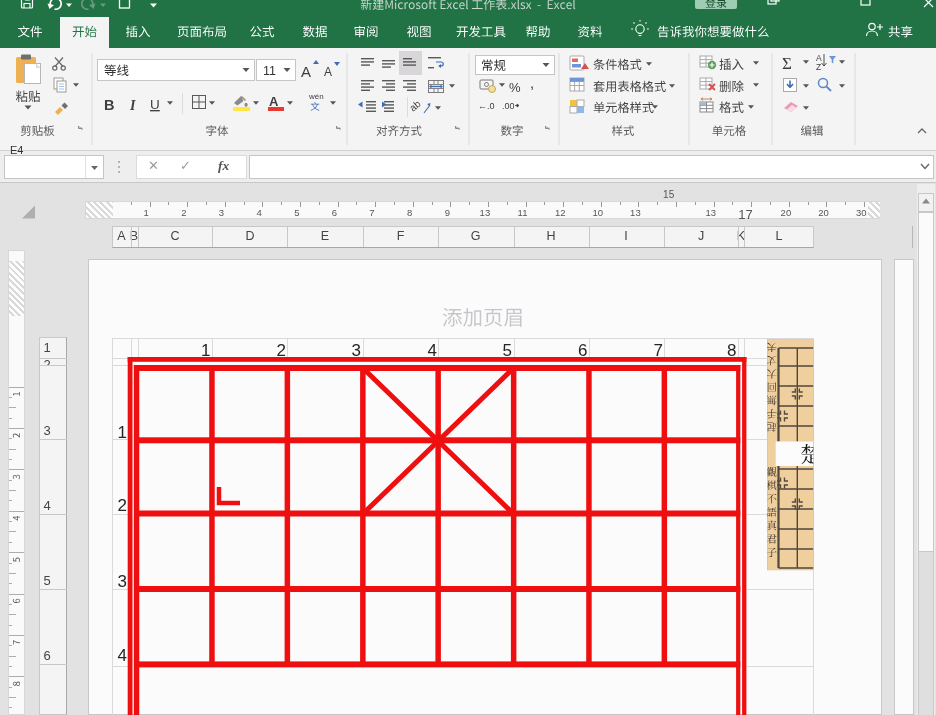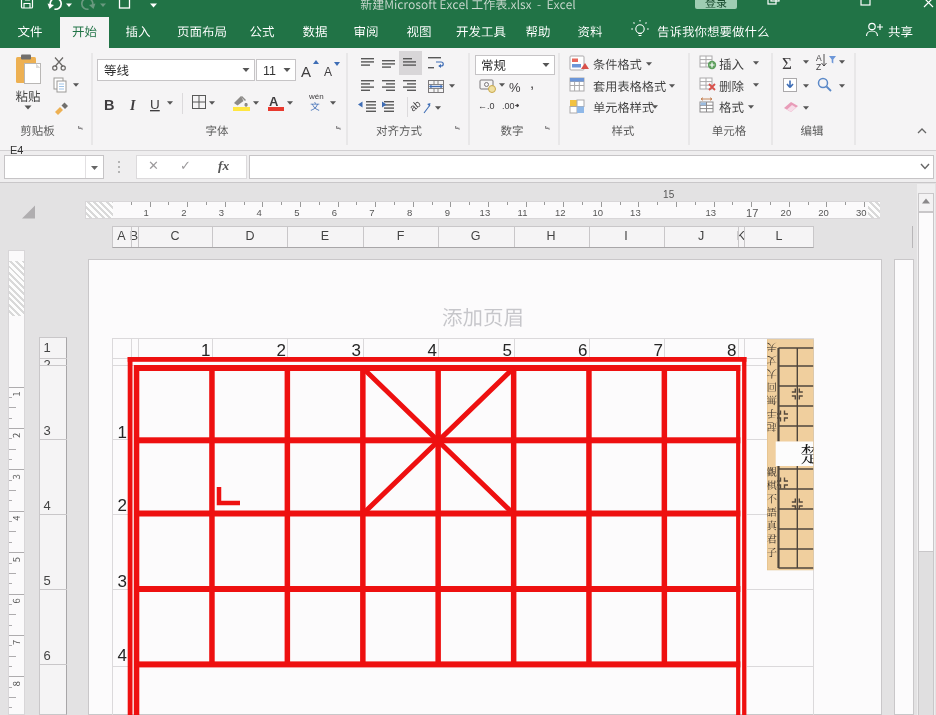--- a/index.html
+++ b/index.html
@@ -97,21 +97,21 @@
 <div class="abs" style="left:362.0px;top:206.5px;width:20px;text-align:center;font-size:9.5px;color:#555">7</div>
 <div class="abs" style="left:399.6px;top:206.5px;width:20px;text-align:center;font-size:9.5px;color:#555">8</div>
 <div class="abs" style="left:437.3px;top:206.5px;width:20px;text-align:center;font-size:9.5px;color:#555">9</div>
 <div class="abs" style="left:474.9px;top:206.5px;width:20px;text-align:center;font-size:9.5px;color:#555">13</div>
 <div class="abs" style="left:512.5px;top:206.5px;width:20px;text-align:center;font-size:9.5px;color:#555">11</div>
 <div class="abs" style="left:550.2px;top:206.5px;width:20px;text-align:center;font-size:9.5px;color:#555">12</div>
 <div class="abs" style="left:587.8px;top:206.5px;width:20px;text-align:center;font-size:9.5px;color:#555">10</div>
 <div class="abs" style="left:625.4px;top:206.5px;width:20px;text-align:center;font-size:9.5px;color:#555">13</div>
 <div class="abs" style="left:663.1px;top:189px;width:20px;font-size:10px;color:#555">15</div>
 <div class="abs" style="left:700.7px;top:206.5px;width:20px;text-align:center;font-size:9.5px;color:#555">13</div>
-<div class="abs" style="left:738.3px;top:206.5px;width:20px;text-align:right;font-size:11px;color:#555">17</div>
+<div class="abs" style="left:738.3px;top:206.5px;width:20px;text-align:left;font-size:13px;color:#555">17</div>
 <div class="abs" style="left:775.9px;top:206.5px;width:20px;text-align:center;font-size:9.5px;color:#555">20</div>
 <div class="abs" style="left:813.6px;top:206.5px;width:20px;text-align:center;font-size:9.5px;color:#555">20</div>
 <div class="abs" style="left:851.2px;top:206.5px;width:20px;text-align:center;font-size:9.5px;color:#555">30</div>
 <div class="abs" style="left:130.8px;top:202px;width:1px;height:3px;background:#999"></div>
 <div class="abs" style="left:149.6px;top:202px;width:1px;height:5px;background:#999"></div>
 <div class="abs" style="left:168.4px;top:202px;width:1px;height:3px;background:#999"></div>
 <div class="abs" style="left:187.2px;top:202px;width:1px;height:5px;background:#999"></div>
 <div class="abs" style="left:206.0px;top:202px;width:1px;height:3px;background:#999"></div>
 <div class="abs" style="left:224.8px;top:202px;width:1px;height:5px;background:#999"></div>
 <div class="abs" style="left:243.6px;top:202px;width:1px;height:3px;background:#999"></div>

